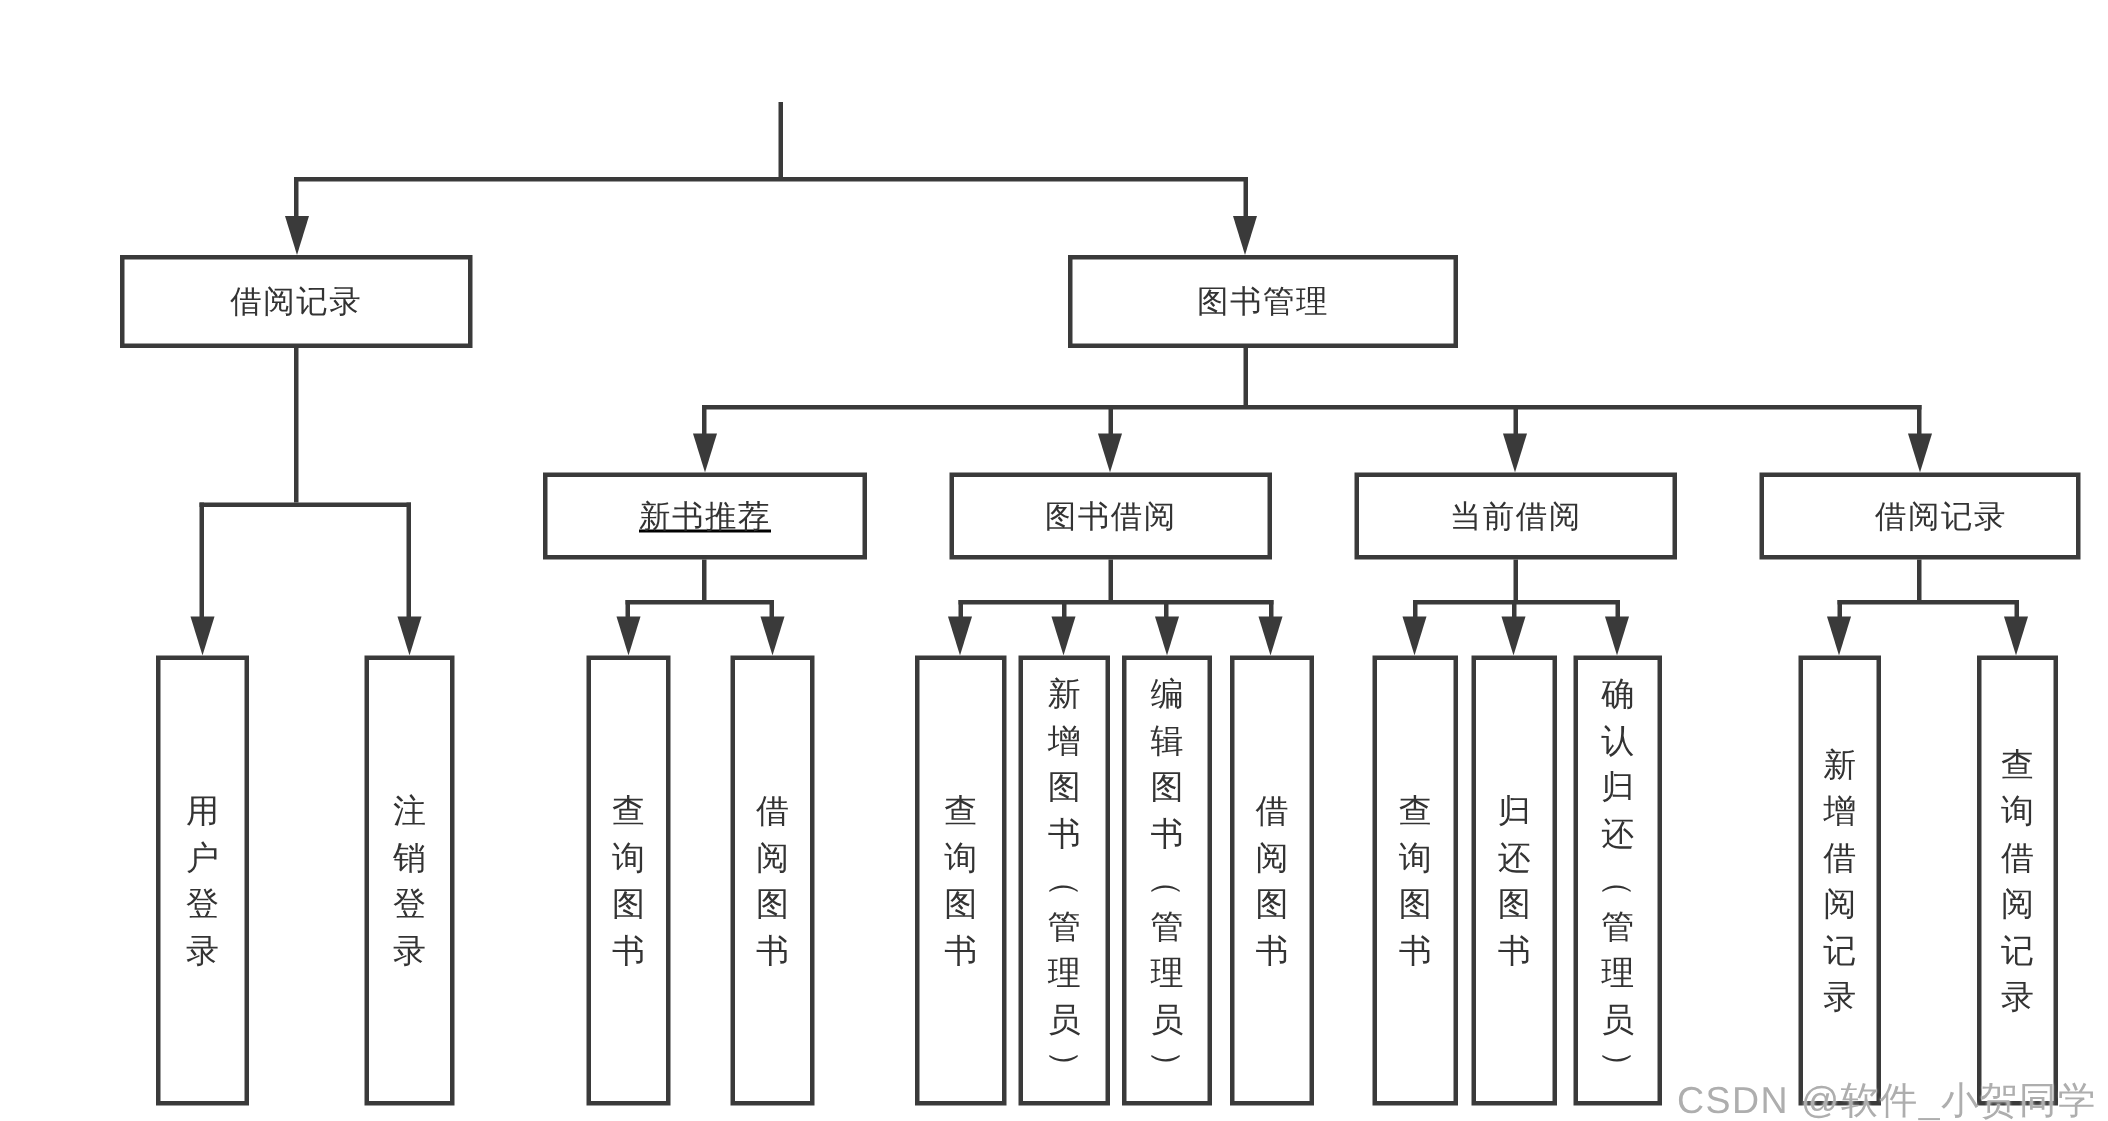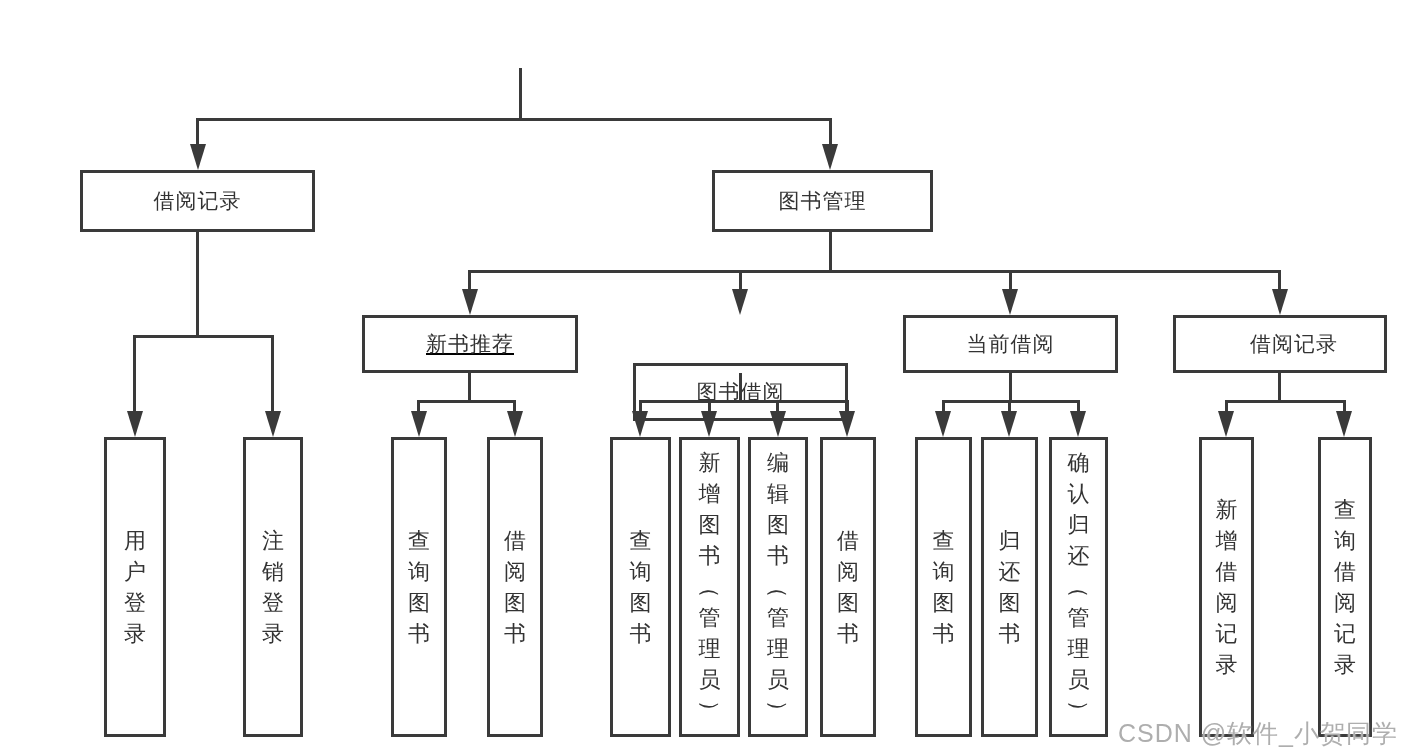--- a/index.html
+++ b/index.html
@@ -70,21 +70,21 @@
   <div class="vline" style="left:519px;top:68px;height:50px;"></div>
   <div class="hline" style="left:196px;top:118px;width:636px;"></div>
   <div class="vline" style="left:196px;top:118px;height:28px;"></div>
   <div class="arrow" style="left:190px;top:144px;"></div>
   <div class="vline" style="left:829px;top:118px;height:28px;"></div>
   <div class="arrow" style="left:822px;top:144px;"></div>
 
   <div class="node" style="left:80px;top:170px;width:235px;height:62px;">
     <span class="hlabel">借阅记录</span>
   </div>
-  <div class="node" style="left:712px;top:170px;width:221px;height:62px;">
+  <div class="node" style="left:712px;top:170px;width:260px;height:62px;">
     <span class="hlabel">图书管理</span>
   </div>
 
   <div class="vline" style="left:196px;top:232px;height:103px;"></div>
   <div class="hline" style="left:133px;top:335px;width:141px;"></div>
   <div class="vline" style="left:133px;top:335px;height:78px;"></div>
   <div class="arrow" style="left:127px;top:411px;"></div>
   <div class="vline" style="left:271px;top:335px;height:78px;"></div>
   <div class="arrow" style="left:265px;top:411px;"></div>
 
@@ -95,21 +95,21 @@
   <div class="vline" style="left:739px;top:270px;height:21px;"></div>
   <div class="arrow" style="left:732px;top:289px;"></div>
   <div class="vline" style="left:1009px;top:270px;height:21px;"></div>
   <div class="arrow" style="left:1002px;top:289px;"></div>
   <div class="vline" style="left:1278px;top:270px;height:21px;"></div>
   <div class="arrow" style="left:1272px;top:289px;"></div>
 
   <div class="node" style="left:362px;top:315px;width:216px;height:58px;text-decoration:underline;">
     <span class="hlabel">新书推荐</span>
   </div>
-  <div class="node" style="left:633px;top:315px;width:215px;height:58px;margin-top:48px;">
+  <div class="node" style="left:633px;top:315px;width:215px;height:58px;">
     <span class="hlabel">图书借阅</span>
   </div>
   <div class="node" style="left:903px;top:315px;width:215px;height:58px;">
     <span class="hlabel">当前借阅</span>
   </div>
   <div class="node" style="left:1173px;top:315px;width:214px;height:58px;padding-left:28px;">
     <span class="hlabel">借阅记录</span>
   </div>
 
   <div class="vline" style="left:468px;top:373px;height:27px;"></div>

